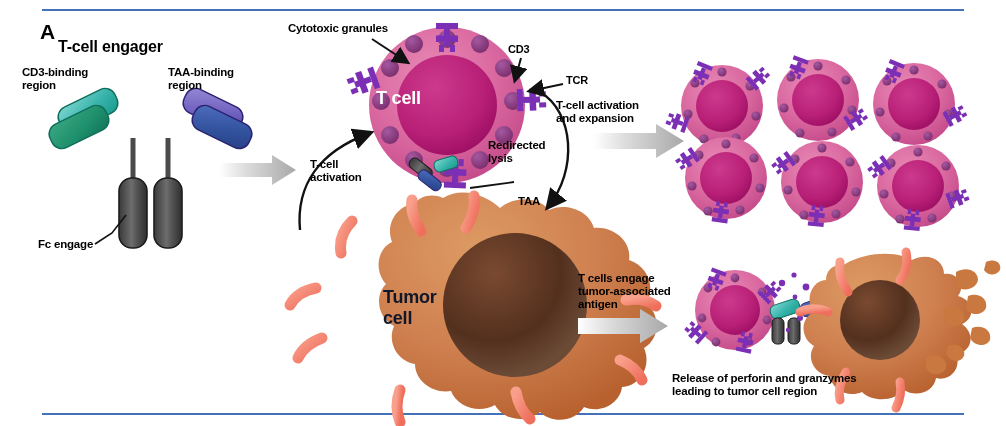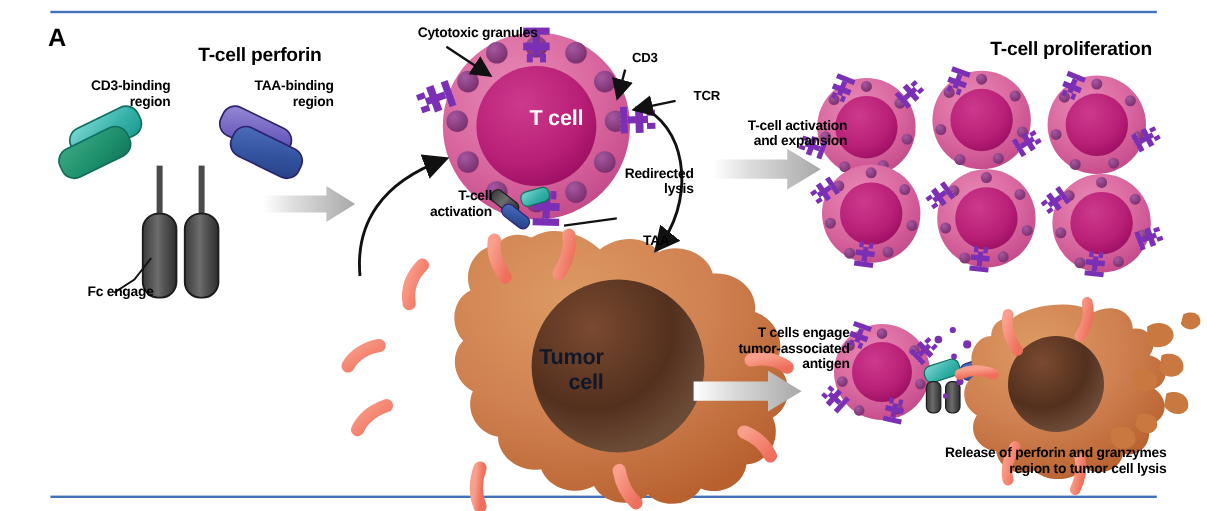--- a/index.html
+++ b/index.html
@@ -27,21 +27,21 @@
   #diagram-svg{
     position:absolute;
     left:0; top:0;
     width:1006px;
     height:426px;
   }
   .lbl{
     position:absolute;
     font-weight:bold;
     color:#000000;
-    text-align:right;
+    text-align:left;
     line-height:1.15;
     white-space:pre-line;
     letter-spacing:-0.2px;
   }
   #panel-letter{
     left:40px; top:20px;
     font-size:21px;
     text-align:left;
   }
   #title-engager{ left:58px; top:38px; width:210px; font-size:16px;}
@@ -400,22 +400,21 @@
         <path d="M944 310 C954 304 966 310 964 320 C960 328 948 328 944 320 Z" fill="#c9793f"></path>
         <path d="M972 328 C982 324 992 330 990 340 C986 348 974 346 970 338 Z" fill="#c9793f"></path>
         <path d="M948 346 C958 342 966 348 964 356 C960 364 950 362 946 354 Z" fill="#c9793f"></path>
         <path d="M926 358 C936 352 948 358 946 368 C942 376 930 376 926 368 Z" fill="#c9793f"></path>
         <path d="M986 262 C994 258 1002 262 1000 270 C996 276 988 276 984 270 Z" fill="#c9793f"></path>
       </g>
     </g>
   </svg>
 
   <div class="lbl" id="panel-letter">A</div>
-  <div class="lbl" id="title-engager">T-cell perforin</div>
-  <div class="lbl" id="title-proliferation">T-cell proliferation</div>
+  <div class="lbl" id="title-engager">T-cell engager</div>
   <div class="lbl" id="lbl-cd3-binding">CD3-binding
 region</div>
   <div class="lbl" id="lbl-taa-binding">TAA-binding
 region</div>
   <div class="lbl" id="lbl-fc">Fc engage</div>
   <div class="lbl" id="lbl-cytotoxic">Cytotoxic granules</div>
   <div class="lbl" id="lbl-cd3">CD3</div>
   <div class="lbl" id="lbl-tcr">TCR</div>
   <div class="lbl" id="lbl-tcell">T cell</div>
   <div class="lbl" id="lbl-tumorcell">Tumor
@@ -424,15 +423,15 @@
 activation</div>
   <div class="lbl" id="lbl-redirected">Redirected
 lysis</div>
   <div class="lbl" id="lbl-taa">TAA</div>
   <div class="lbl" id="lbl-activation-expansion">T-cell activation
 and expansion</div>
   <div class="lbl" id="lbl-engage-antigen">T cells engage
 tumor-associated
 antigen</div>
   <div class="lbl" id="lbl-release">Release of perforin and granzymes
-region to tumor cell lysis</div>
+leading to tumor cell region</div>
 
 </div>
 
 </body></html>

